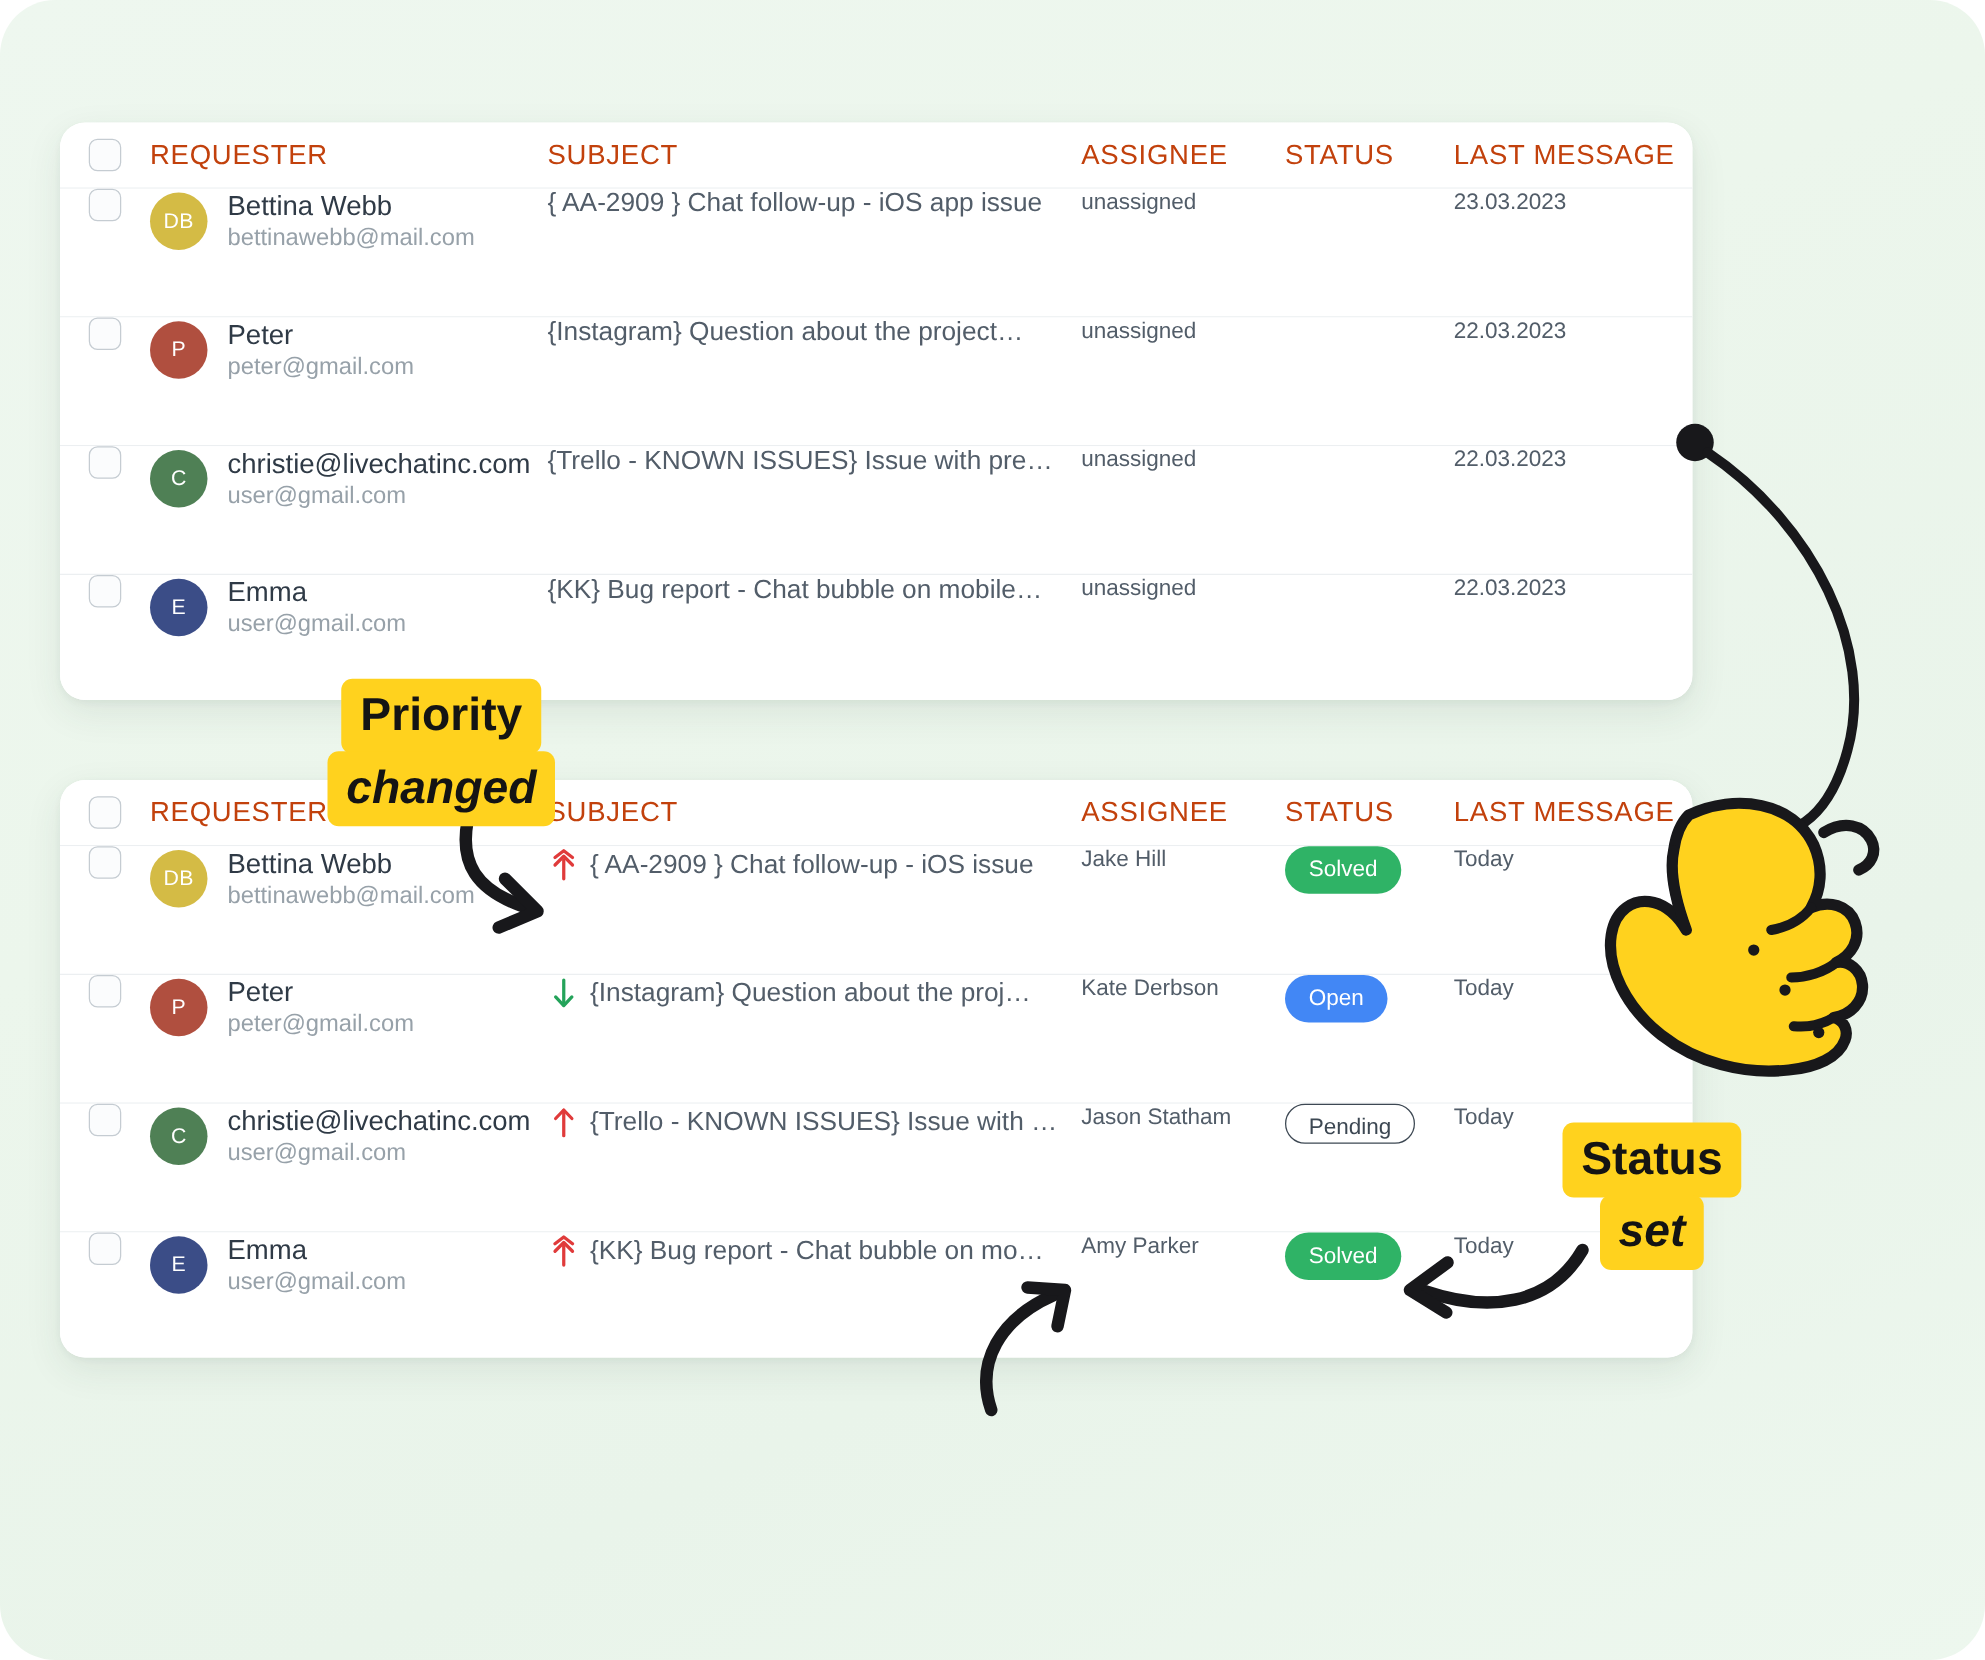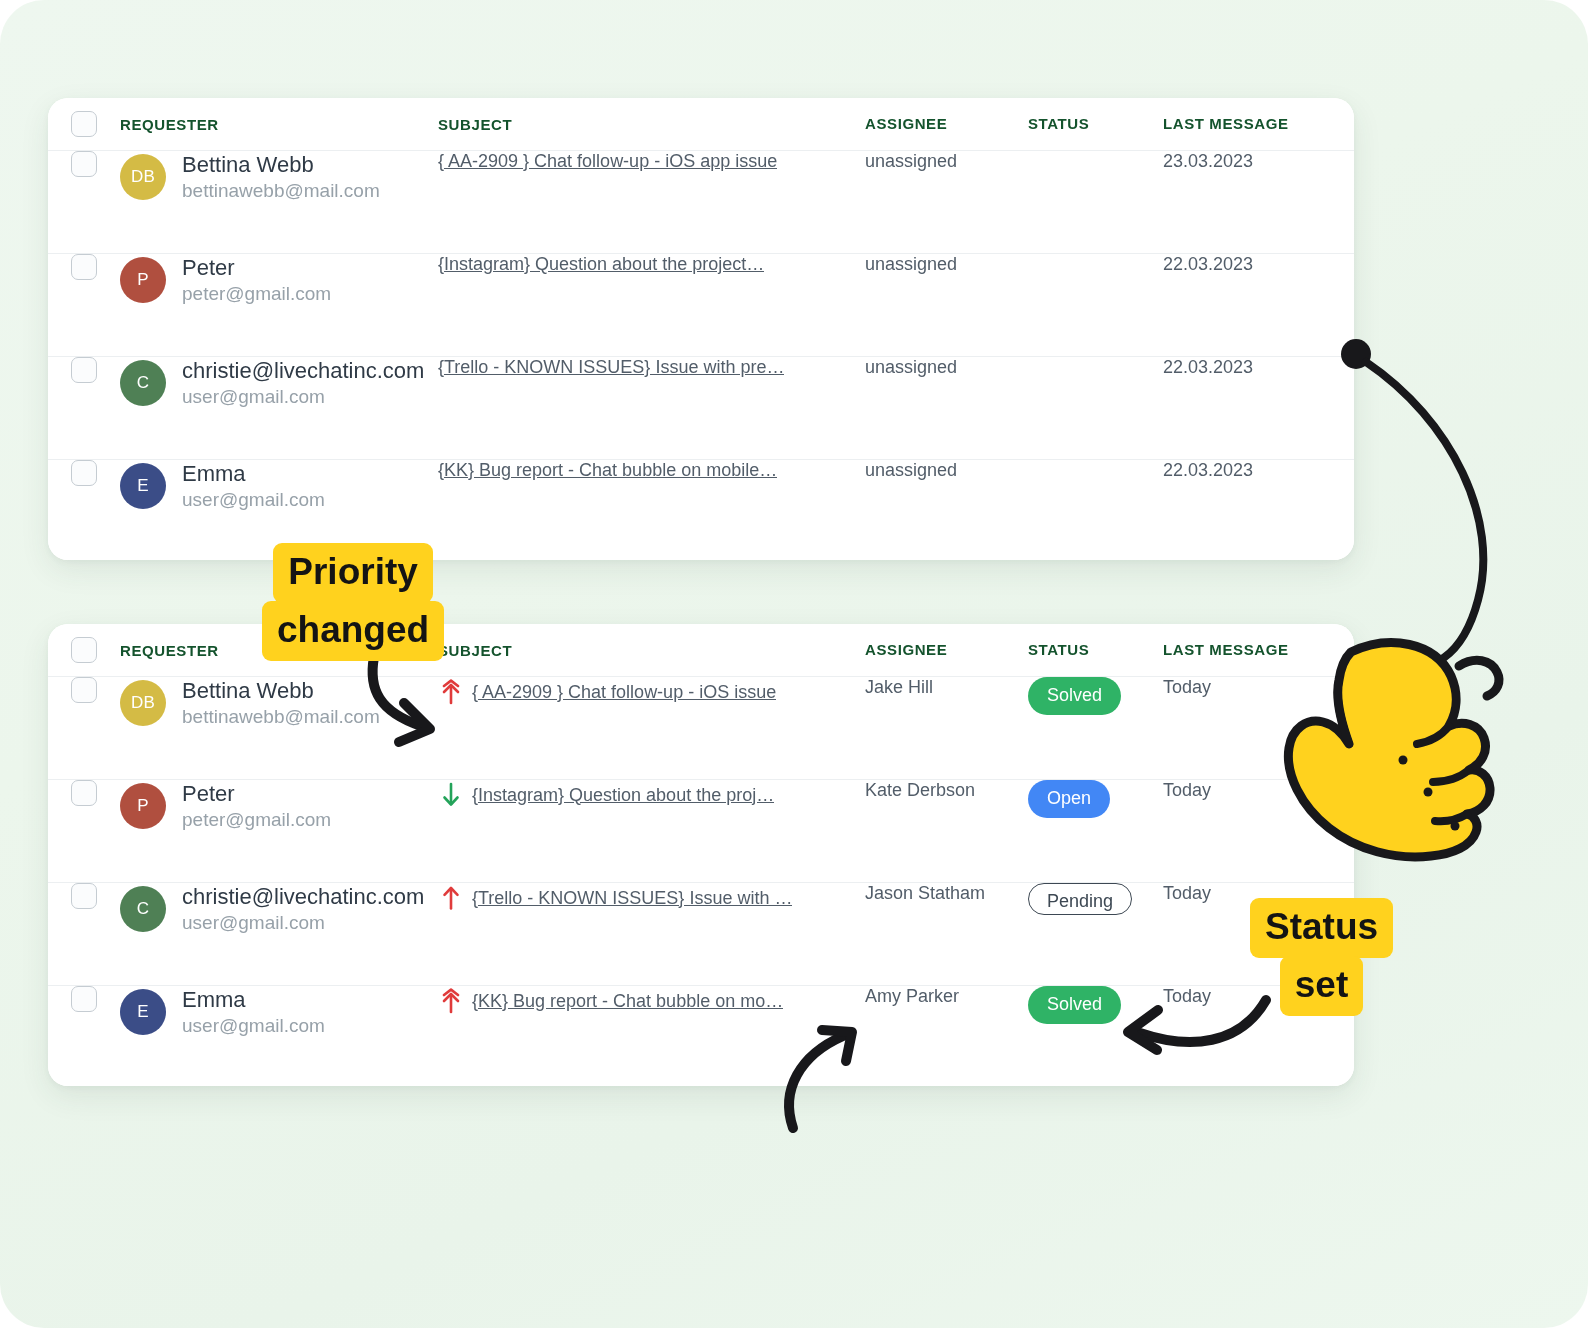--- a/index.html
+++ b/index.html
@@ -32,24 +32,24 @@
   
   .thead {
     display: flex;
     align-items: center;
     height: 52px;
     padding: 0 0 0 0;
     background: #ffffff;
     border-bottom: 1px solid #eceff1;
   }
   .th {
-    font-size: 15px;
+    font-size: 22px;
     letter-spacing: 0.6px;
-    color: #14532d;
-    font-weight: 700;
+    color: #c2410c;
+    font-weight: 400;
     white-space: nowrap;
   }
   
   .trow {
     display: flex;
     align-items: flex-start;
     height: 102px;
     border-bottom: 1px solid #eceff1;
     background: #fff;
   }
@@ -99,25 +99,24 @@
 
   
   .prio {
     flex: 0 0 26px;
     width: 26px;
     height: 30px;
     margin-right: 8px;
     display: flex; align-items: center; justify-content: center;
   }
   .subj-text {
-    font-size: 18px;
+    font-size: 21px;
     color: #525d69;
     white-space: nowrap;
     overflow: hidden;
-    text-decoration: underline;
   }
 
   
   .cell-text {
     font-size: 18px;
     color: #525d69;
     white-space: nowrap;
   }
 
   
@@ -144,21 +143,21 @@
     background: #ffd21e;
     color: #141414;
     font-size: 37px;
     font-weight: bold;
     line-height: 1.06;
     padding: 9px 15px 12px;
     border-radius: 9px;
     white-space: nowrap;
     display: block;
   }
-  .callout span + span { margin-top: -2px; }
+  .callout span + span { margin-top: -2px; font-style: italic; }
 
   #callout-priority { left: 262px; top: 543px; }
   #callout-status   { left: 1250px; top: 898px; }
   #callout-agent    { left: 686px; top: 1124px; }
 
   
   #overlay {
     position: absolute;
     left: 0; top: 0;
     width: 1588px; height: 1328px;

